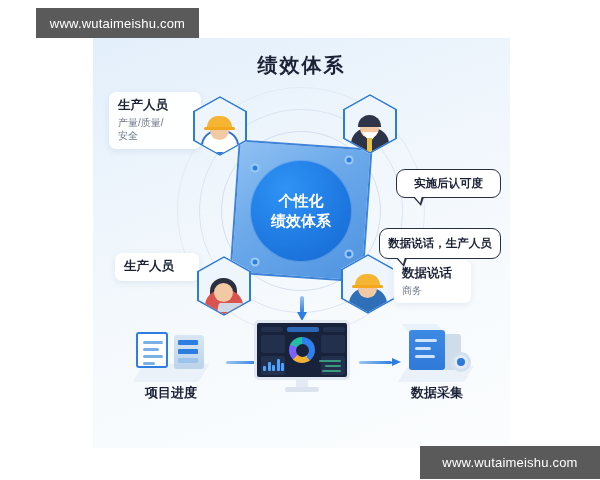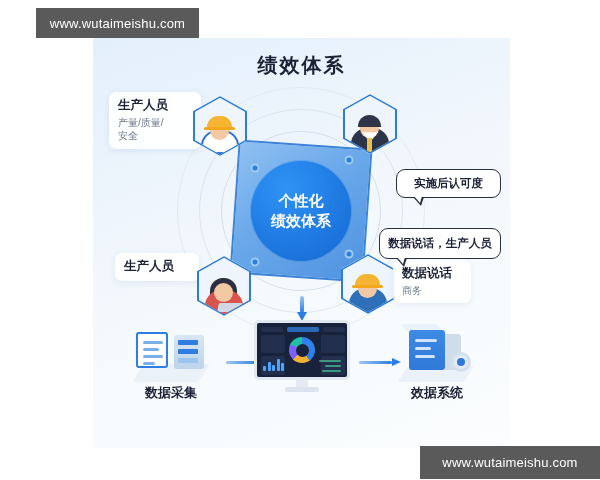--- a/index.html
+++ b/index.html
@@ -344,21 +344,21 @@
               <b style="top:14px;"></b>
               <b style="top:23px;background:#9dc4ec;"></b>
             </div>
           <div class="sheet">
               <i style="top:7px;width:20px;"></i>
               <i style="top:14px;width:16px;"></i>
               <i style="top:21px;width:20px;"></i>
               <i style="top:28px;width:12px;"></i>
             </div>
         </div>
-        <div class="flow-cap">数据采集</div>
+        <div class="flow-cap">项目进度</div>
       </div>
 
       <div class="arrow" style="left:133px;top:38px;width:42px;">
         <div class="shaft" style="width:33px;"></div>
         <div class="head" style="left:33px;"></div>
       </div>
 
       <div class="arrow down" style="left:204px;top:-24px;">
         <div class="shaft"></div>
           <div class="head"></div>
@@ -401,21 +401,21 @@
           <div class="plate"></div>
           <div class="side"></div>
           <div class="top"></div>
           <div class="face">
               <i style="top:9px;width:22px;"></i>
               <i style="top:17px;width:16px;"></i>
               <i style="top:25px;width:20px;"></i>
             </div>
           <div class="gear"></div>
         </div>
-        <div class="flow-cap">效据系统</div>
+        <div class="flow-cap">数据采集</div>
       </div>
 
     </div>
   </div>
 
   <div class="wm" id="wm-top">www.wutaimeishu.com</div>
   <div class="wm" id="wm-bottom">www.wutaimeishu.com</div>
 
 </div>
 

